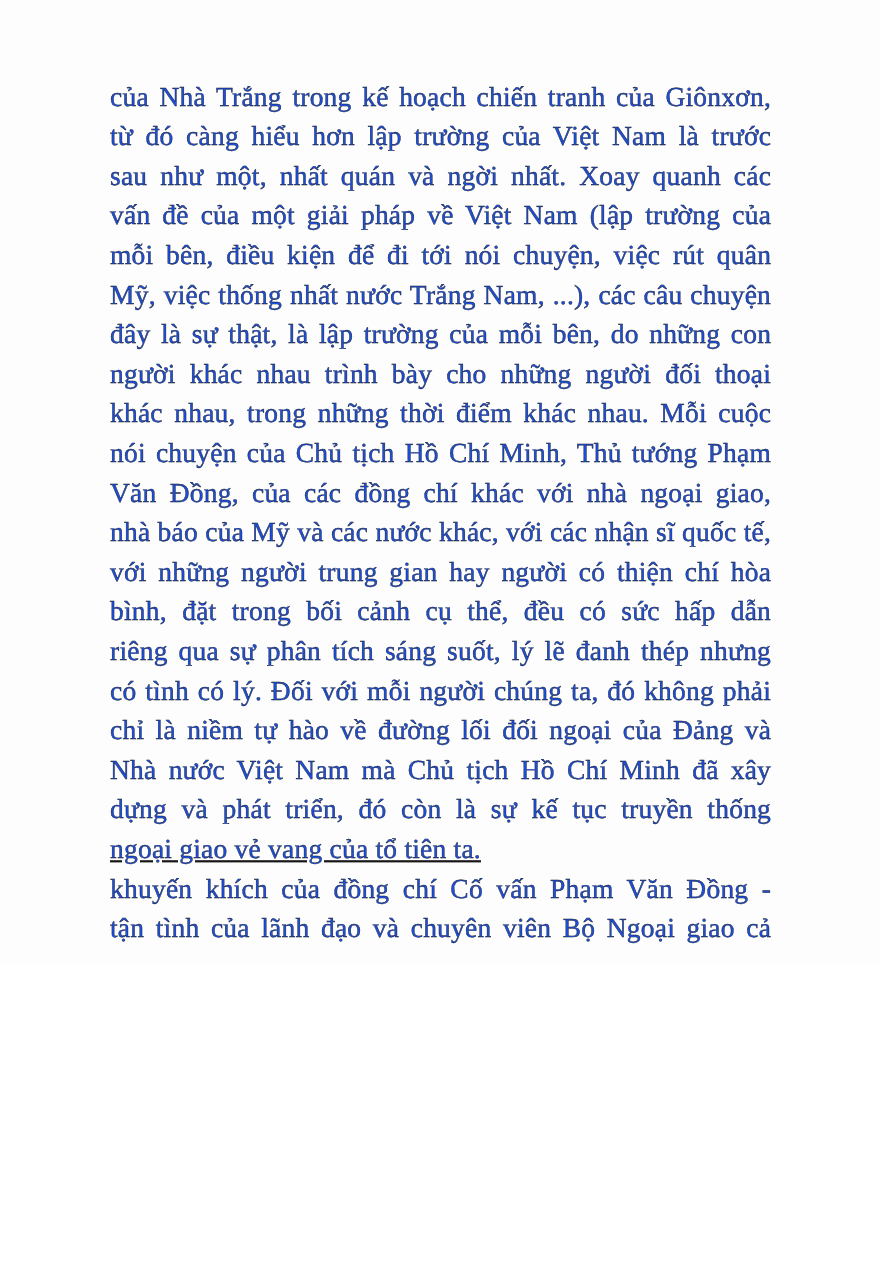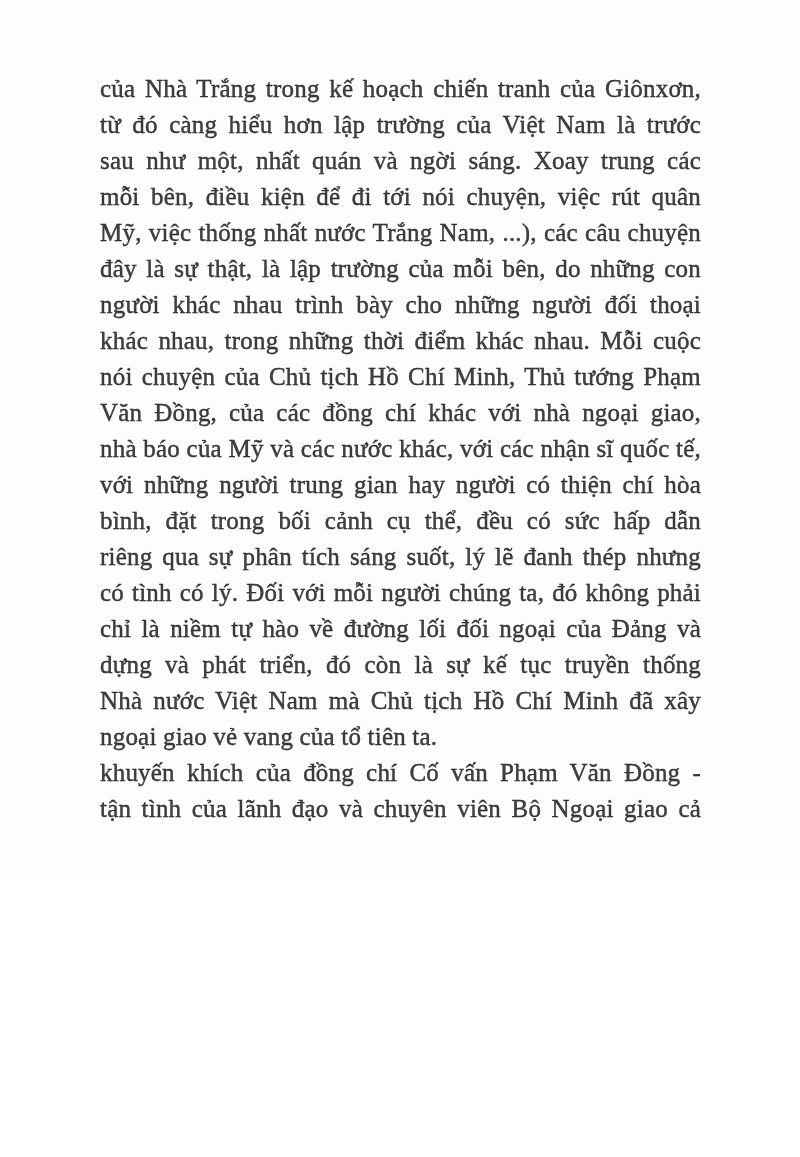--- a/index.html
+++ b/index.html
@@ -7,21 +7,21 @@
     padding: 0;
     background: #ffffff;
   }
   .page {
     position: relative;
     width: 800px;
     height: 876px;
     background: #fdfdfd;
     overflow: hidden;
     font-family: "Liberation Serif", "DejaVu Serif", serif;
-    color: #404040;
+    color: #1d4ed8;
   }
   .text-block {
     position: absolute;
     left: 100px;
     top: 71px;
     width: 601px;
     font-size: 25px;
     -webkit-text-stroke: 0.35px #161616;
     letter-spacing: 0.2px;
   }
@@ -30,20 +30,21 @@
     height: 36px;
     line-height: 36px;
     text-align: justify;
     text-align-last: justify;
     white-space: nowrap;
     overflow: visible;
   }
   .line.last-plain {
     text-align: right;
     text-align-last: left;
+    text-decoration: underline;
   }
   .line.indent {
     padding-left: 44px;
   }
   .page-number {
     position: absolute;
     left: 681px;
     top: 1046px;
     font-size: 27px;
     line-height: 36px;
@@ -57,35 +58,36 @@
     background: #d8d8d8;
   }
 </style>
 </head>
 <body>
 
 <div class="page">
   <div class="text-block" id="text-block">
       <div class="line">của Nhà Trắng trong kế hoạch chiến tranh của Giônxơn,</div>
       <div class="line">từ đó càng hiểu hơn lập trường của Việt Nam là trước</div>
-      <div class="line">sau như một, nhất quán và ngời sáng. Xoay trung các</div>
+      <div class="line">sau như một, nhất quán và ngời nhất. Xoay quanh các</div>
+      <div class="line">vấn đề của một giải pháp về Việt Nam (lập trường của</div>
       <div class="line">mỗi bên, điều kiện để đi tới nói chuyện, việc rút quân</div>
       <div class="line">Mỹ, việc thống nhất nước Trắng Nam, ...), các câu chuyện</div>
       <div class="line">đây là sự thật, là lập trường của mỗi bên, do những con</div>
       <div class="line">người khác nhau trình bày cho những người đối thoại</div>
       <div class="line">khác nhau, trong những thời điểm khác nhau. Mỗi cuộc</div>
       <div class="line">nói chuyện của Chủ tịch Hồ Chí Minh, Thủ tướng Phạm</div>
       <div class="line">Văn Đồng, của các đồng chí khác với nhà ngoại giao,</div>
       <div class="line">nhà báo của Mỹ và các nước khác, với các nhận sĩ quốc tế,</div>
       <div class="line">với những người trung gian hay người có thiện chí hòa</div>
       <div class="line">bình, đặt trong bối cảnh cụ thể, đều có sức hấp dẫn</div>
       <div class="line">riêng qua sự phân tích sáng suốt, lý lẽ đanh thép nhưng</div>
       <div class="line">có tình có lý. Đối với mỗi người chúng ta, đó không phải</div>
       <div class="line">chỉ là niềm tự hào về đường lối đối ngoại của Đảng và</div>
+      <div class="line">Nhà nước Việt Nam mà Chủ tịch Hồ Chí Minh đã xây</div>
       <div class="line">dựng và phát triển, đó còn là sự kế tục truyền thống</div>
-      <div class="line">Nhà nước Việt Nam mà Chủ tịch Hồ Chí Minh đã xây</div>
       <div class="line last-plain">ngoại giao vẻ vang của tổ tiên ta.</div>
       <div class="line">khuyến khích của đồng chí Cố vấn Phạm Văn Đồng -</div>
       <div class="line">tận tình của lãnh đạo và chuyên viên Bộ Ngoại giao cả</div>
     </div>
   <div class="page-number">9</div>
   <div class="speck" style="left:84px; top:1087px;"></div>
 </div>
 
 </body></html>

